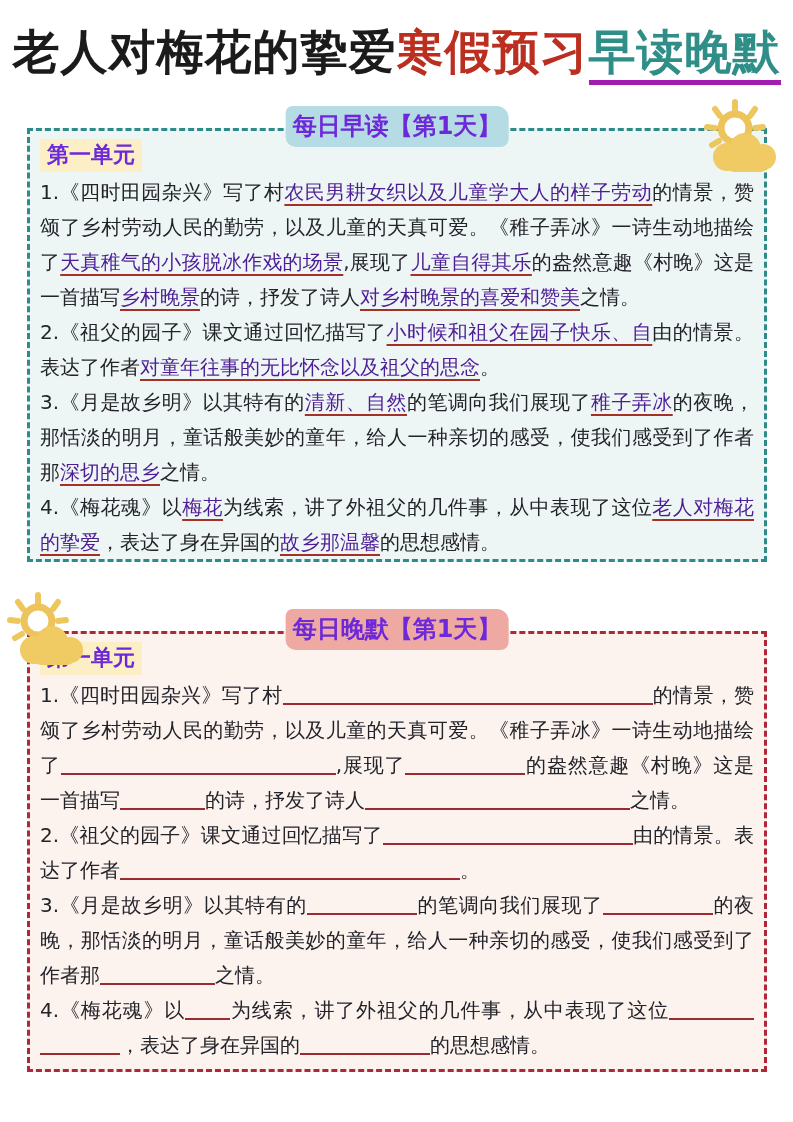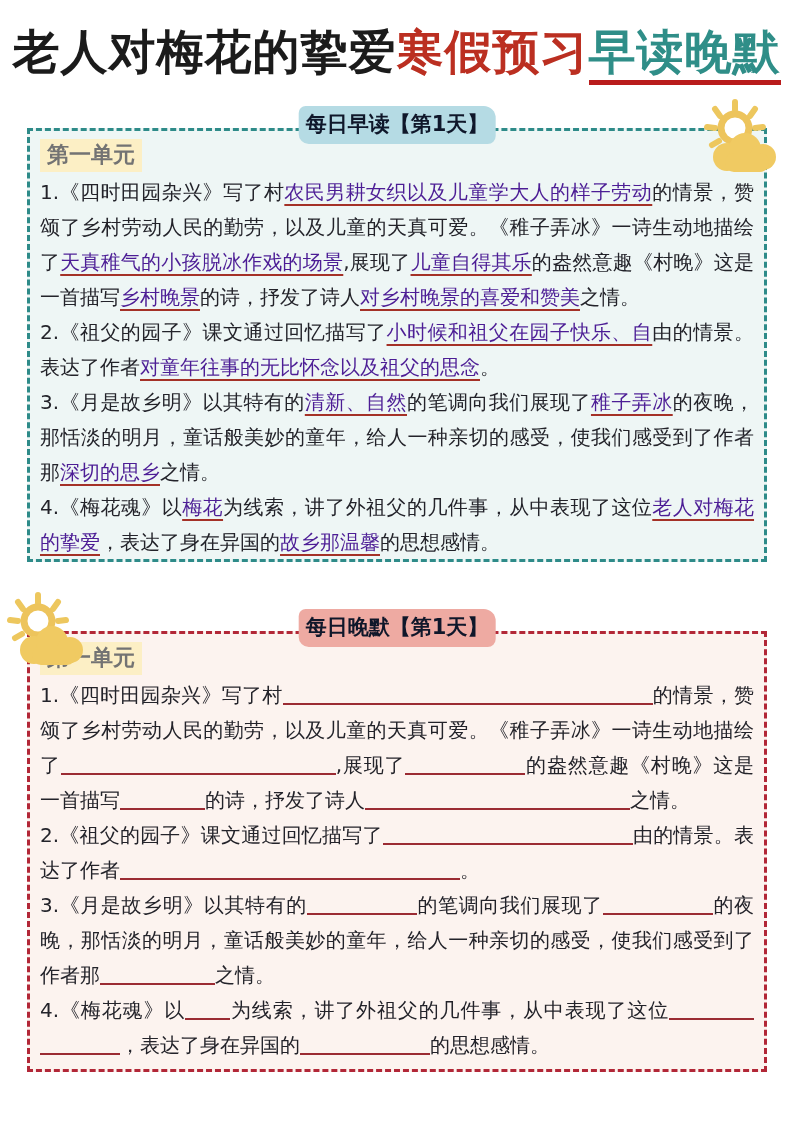--- a/index.html
+++ b/index.html
@@ -6,41 +6,41 @@
   html,body { margin:0; padding:0; background:#ffffff; }
   body { width:793px; height:1122px; font-family:"DejaVu Sans", sans-serif; }
   .page { position:relative; width:793px; height:1122px; background:#ffffff; overflow:hidden; }
 
   
   .title {
     margin:24px 8px 0; text-align:center; white-space:nowrap;
     font-size:47px; font-weight:900; color:#1b1b1b; letter-spacing:1px; line-height:1.2;
   }
   .title .t-red  { color:#bb2f21; }
-  .title .t-teal { color:#2f8e88; border-bottom:5px solid #b91c1c; padding-bottom:1px; }
+  .title .t-teal { color:#2f8e88; border-bottom:5px solid #a21caf; padding-bottom:1px; }
 
   
   .panel {
     position:absolute; left:27px; width:740px;
     border:3.5px dashed #2e8b89; background:#eef6f5;
     padding:8px 10px 4px 10px;
   }
   .panel.morning { top:128px;  height:434px; }
   .panel.evening { top:631px;  height:441px; border-color:#b22737; background:#fcf3ef; }
 
   .badge {
     position:absolute; top:-25px; left:50%; transform:translateX(-50%);
-    font-size:21px; font-weight:800; color:#0f172a; white-space:nowrap;
+    font-size:24px; font-weight:800; color:#6d28d9; white-space:nowrap;
     padding:7px 7px 8px; border-radius:7px 12px 8px 10px; z-index:3; line-height:1.1;
   }
   .badge.blue { background:#b5dbe4; }
   .badge.pink { background:#eeaaa2;text-align:right; }
 
   .unit {
-    display:inline-block; background:#fcefc5; color:#737373;
+    display:inline-block; background:#fcefc5; color:#6d28d9;
     font-size:22px; font-weight:800; line-height:1.25; padding:2px 7px 3px; margin:0 0 3px;
   }
 
   
   .content p.item {
     margin:0; font-size:20px; line-height:35px; color:#23232a;
     text-align:justify; letter-spacing:0;
   }
   .content .answer {
     color:#4c1d95; font-weight:500;

